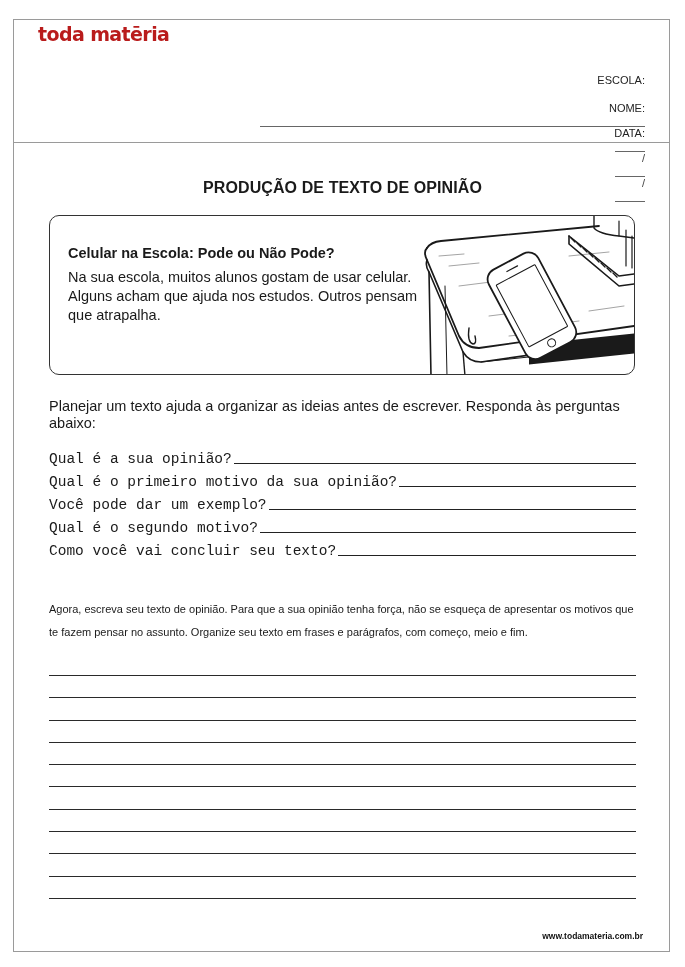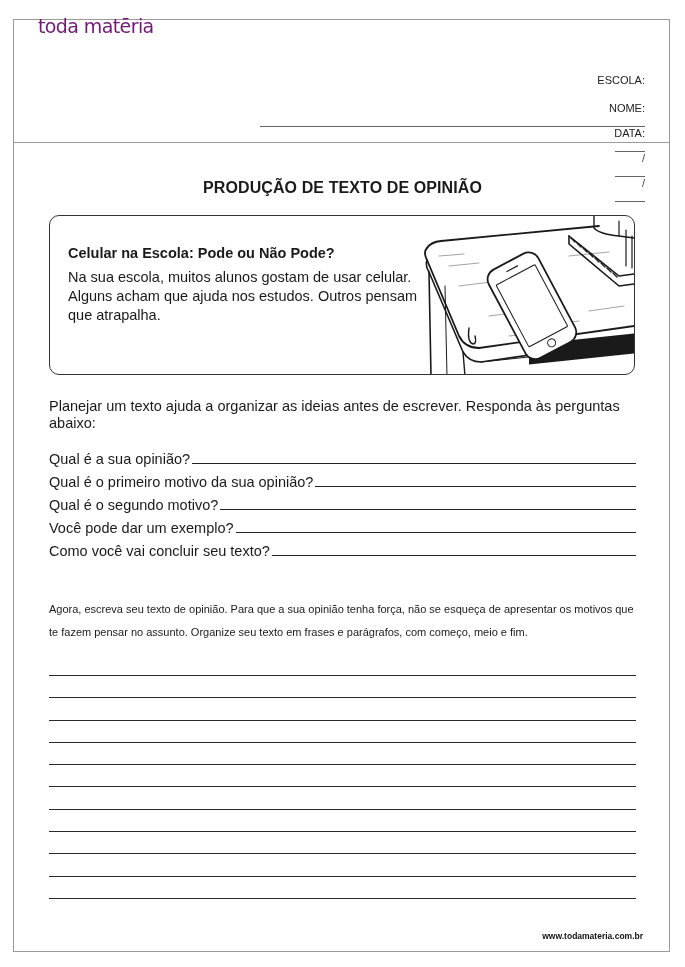--- a/index.html
+++ b/index.html
@@ -28,26 +28,26 @@
       position: absolute;
       left: 13px;
       top: 142px;
       width: 657px;
       height: 0;
       border-top: 1.5px solid #9a9a9a;
     }
     .logo {
       position: absolute;
       left: 38px;
-      top: 15px;
+      top: 23px;
       font-family: "DejaVu Sans", sans-serif;
       font-size: 19px;
       letter-spacing: -0.6px;
-      color: #701a75;
-      font-weight: 400;
+      color: #b91c1c;
+      font-weight: 700;
     }
     .field-row {
       position: absolute;
       left: 40px;
       display: flex;
       align-items: flex-end;
       font-size: 11px;
       color: #222;
       flex-direction: column;
     }
@@ -130,21 +130,21 @@
       left: 49px;
       top: 444px;
       width: 587px;
     }
     .q-row {
       display: flex;
       align-items: flex-end;
       height: 23px;
       font-size: 14.5px;
     }
-    .q-row .q-label { white-space: nowrap; }
+    .q-row .q-label { white-space: nowrap; font-family: Liberation Mono, monospace; }
     .q-row .q-line {
       flex: 1;
       border-bottom: 1.5px solid #222;
       margin-left: 2px;
       margin-bottom: 3px;
     }
     .write-text {
       position: absolute;
       left: 49px;
       top: 598px;
@@ -241,28 +241,28 @@
 <div class="questions">
   <div class="q-row">
     <span class="q-label">Qual é a sua opinião?</span>
     <span class="q-line"></span>
   </div>
   <div class="q-row">
     <span class="q-label">Qual é o primeiro motivo da sua opinião?</span>
     <span class="q-line"></span>
   </div>
   <div class="q-row">
+    <span class="q-label">Você pode dar um exemplo?</span>
+    <span class="q-line"></span>
+  </div>
+  <div class="q-row">
     <span class="q-label">Qual é o segundo motivo?</span>
     <span class="q-line"></span>
   </div>
   <div class="q-row">
-    <span class="q-label">Você pode dar um exemplo?</span>
-    <span class="q-line"></span>
-  </div>
-  <div class="q-row">
     <span class="q-label">Como você vai concluir seu texto?</span>
     <span class="q-line"></span>
   </div>
 </div>
 
 <div class="write-text">Agora, escreva seu texto de opinião. Para que a sua opinião tenha força, não se esqueça de apresentar os motivos que te fazem pensar no assunto. Organize seu texto em frases e parágrafos, com começo, meio e fim.</div>
 
 <div class="write-lines">
   <div class="write-line"></div>
   <div class="write-line"></div>

